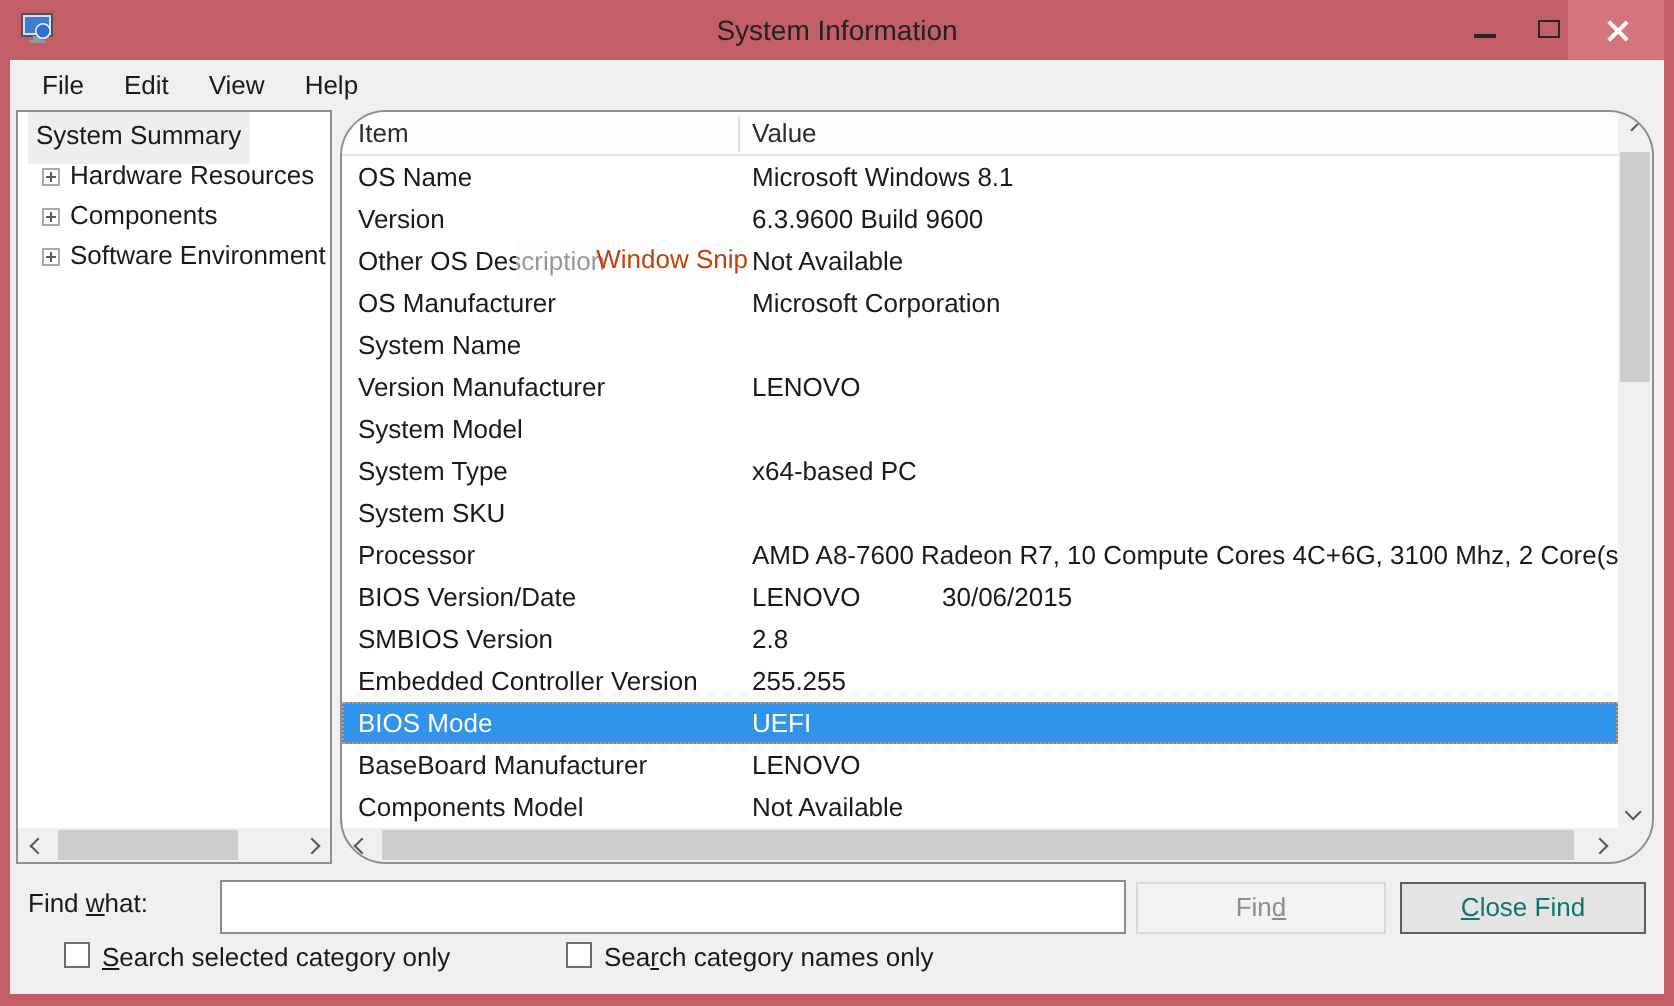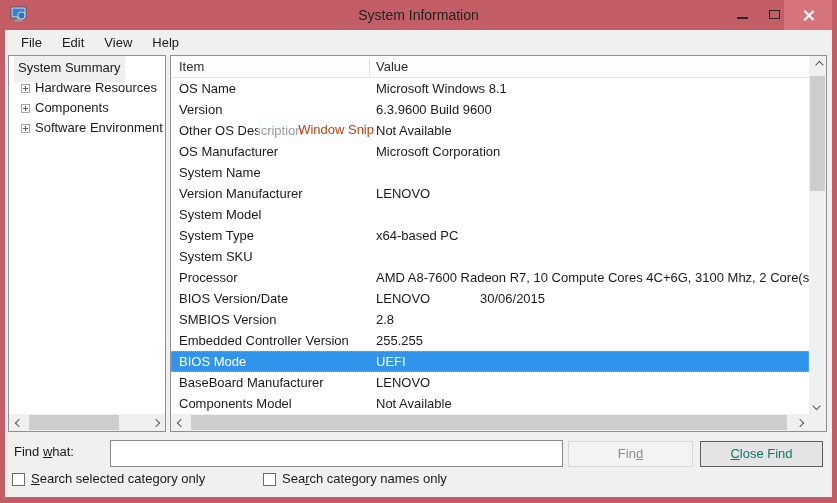--- a/index.html
+++ b/index.html
@@ -25,42 +25,42 @@
   
   .client { position:absolute; left:5px; top:30px; width:827px; height:467px; background:#f0f0f0; }
 
   
   .menubar { position:absolute; left:0; top:0; width:100%; height:25px; display:flex; align-items:center; padding-left:9px; }
   .menu-item { font-size:13px; color:#1a1a1a; padding:3px 7px; margin-right:6px; }
 
   
   .panel { position:absolute; background:#fff; border:1px solid #8c8f94; }
   .tree-panel { left:3px; top:25px; width:158px; height:377px; overflow:hidden; }
-  .table-panel { left:165px; top:25px; width:657px; height:377px; overflow:hidden; }
+  .table-panel { left:165px; top:25px; width:657px; height:377px; overflow:hidden;border-radius:23px; }
 
   
   .tree-items { position:absolute; left:0; top:2px; right:0; font-size:13px; color:#1a1a1a; }
   .tree-item { height:20px; line-height:20px; display:flex; align-items:center; white-space:nowrap; }
   .tree-root-label { margin-left:5px; padding:4px 4px; background:#efefef; }
   .plusbox { flex:none; width:9px; height:9px; margin-left:12px; margin-right:5px; border:1px solid #a8a8a8;
     position:relative; background:#fff; }
   .plusbox::before { content:""; position:absolute; left:1px; top:3.5px; width:5px; height:1px; background:#595959; }
   .plusbox::after  { content:""; position:absolute; left:3px; top:1.5px; width:1px; height:5px; background:#595959; }
 
   
   .list-header { position:absolute; left:0; top:0; right:17px; height:22px; background:#fdfdfd;
     border-bottom:1px solid #e6e6e6; font-size:13px; color:#2b2b2b; }
   .hdr-item { position:absolute; left:8px; top:0; line-height:22px; }
   .hdr-value { position:absolute; left:205px; top:0; line-height:22px; }
   .hdr-divider { position:absolute; left:198px; top:2px; width:1px; height:18px; background:#e2e2e2; }
   .rows { position:absolute; left:0; top:22px; right:17px; bottom:17px; overflow:hidden; }
   .row { display:flex; height:21px; line-height:21px; font-size:13px; color:#1a1a1a; white-space:nowrap; }
   .cell-item { flex:none; width:205px; padding-left:8px; overflow:hidden; }
   .cell-value { flex:1; position:relative; overflow:hidden; }
-  .cell-v2 { position:absolute; left:104px; top:0; }
+  .cell-v2 { position:absolute; left:95px; top:0; }
   .row.sel { background:var(--selection,#3094ed); color:#fff; outline:1px dotted #e8953a; outline-offset:-1px; }
 
   
   .vscroll { position:absolute; top:0; right:0; bottom:17px; width:17px; background:#f0f0f0; }
   .hscroll { position:absolute; left:0; bottom:0; height:17px; background:#f0f0f0; }
   .tree-hscroll { right:0; }
   .table-hscroll { right:17px; }
   .corner { position:absolute; right:0; bottom:0; width:17px; height:17px; background:#f0f0f0; }
   .sb-btn { position:absolute; width:17px; height:17px; display:flex; align-items:center; justify-content:center; }
   .vthumb { position:absolute; left:1px; width:15px; background:#cdcdcd; }
@@ -79,21 +79,21 @@
   .find-label { position:absolute; left:9px; top:414px; font-size:13px; color:#1a1a1a; }
   .find-input { position:absolute; left:105px; top:410px; width:453px; height:27px; border:1px solid #8b8b8b;
     background:#fff; font-size:13px; font-family:"Liberation Sans",sans-serif; padding:0 4px; outline:none; }
   .btn { position:absolute; top:411px; height:26px; font-size:13px; text-align:center; line-height:24px; }
   .btn-find { left:563px; width:125px; background:#f3f3f3; border:1px solid #d8d8d8; color:#8d8d8d; }
   .btn-closefind { left:695px; width:123px; background:#e4e4e4; border:1px solid #5c5e60; color:#0f766e; }
   .u { text-decoration:underline; }
 
   
   .cb-row { position:absolute; top:441px; left:0; width:100%; height:20px; font-size:13px; color:#1a1a1a; }
-  .cb-group { position:absolute; top:0; display:flex; align-items:flex-end; }
+  .cb-group { position:absolute; top:0; display:flex; align-items:flex-start;margin-left:20px; }
   .cb-group1 { left:7px; } .cb-group2 { left:258px; }
   .checkbox { width:13px; height:13px; border:1px solid #6d6d6d; background:#fff; margin-right:6px; flex:none; }
 </style>
 </head>
 <body>
 
 <div class="window">
 
   <div class="titlebar">
     <svg class="app-icon" viewBox="0 0 18 17">

